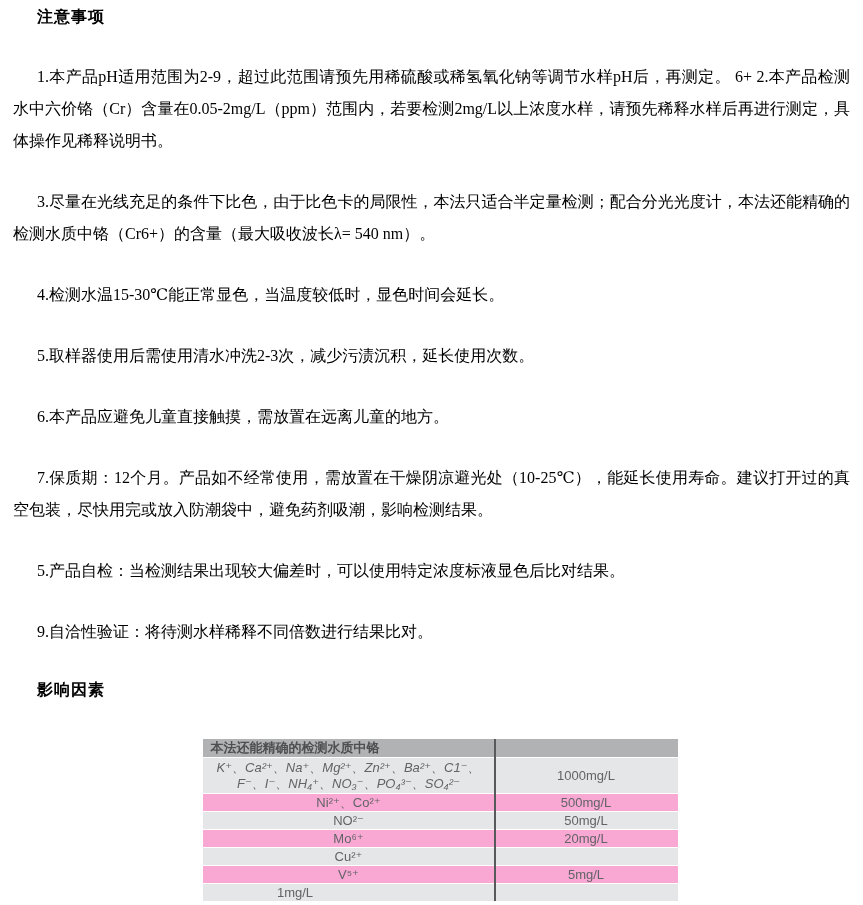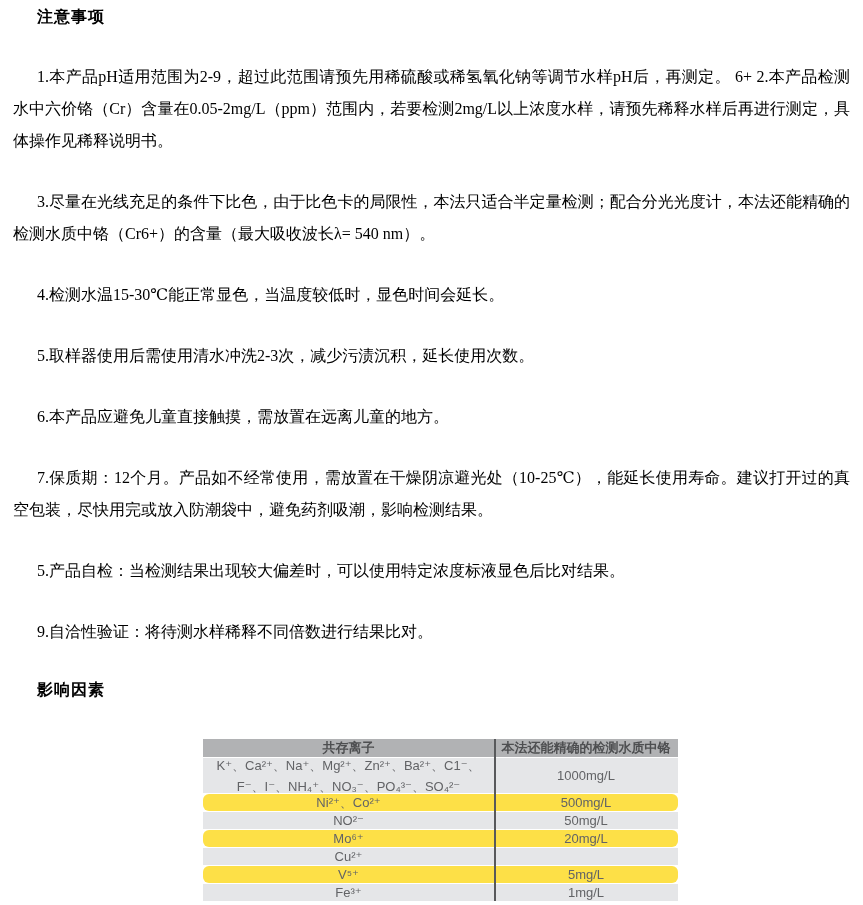--- a/index.html
+++ b/index.html
@@ -67,24 +67,25 @@
   }
   .t-body-row {
     height: 17px;
     font-size: 13px;
     color: #626366;
   }
   .t-body-row.tall {
     height: 35px;
   }
   .t-body-row.tall .t-cell-left {
-    line-height: 21px;
+    line-height: 16px;
+    font-style: italic;
   }
   .shade-light { background: #e5e6e8; }
-  .shade-dark  { background: #fde047; border-radius: 6px; }
+  .shade-dark  { background: #f9a8d4; }
   .col-divider {
     position: absolute;
     left: 291px;
     top: 0;
     bottom: 0;
     width: 2px;
     background: #58595b;
   }
 </style>
 </head>
@@ -103,21 +104,20 @@
     <p>7.保质期：12个月。产品如不经常使用，需放置在干燥阴凉避光处（10-25℃），能延长使用寿命。建议打开过的真空包装，尽快用完或放入防潮袋中，避免药剂吸潮，影响检测结果。</p>
     <p>5.产品自检：当检测结果出现较大偏差时，可以使用特定浓度标液显色后比对结果。</p>
     <p>9.自洽性验证：将待测水样稀释不同倍数进行结果比对。</p>
   </div>
 
   <h2 id="factors-title" class="section-heading">影响因素</h2>
 
   <div class="factors-table">
 
     <div class="t-row t-head">
-      <div class="t-cell-left">共存离子</div>
       <div class="t-cell-right">本法还能精确的检测水质中铬</div>
     </div>
 
     <div class="t-row t-body-row tall shade-light">
       <div class="t-cell-left">K⁺、Ca²⁺、Na⁺、Mg²⁺、Zn²⁺、Ba²⁺、C1⁻、F⁻、I⁻、NH₄⁺、NO₃⁻、PO₄³⁻、SO₄²⁻</div>
       <div class="t-cell-right">1000mg/L</div>
     </div>
 
     <div class="t-row t-body-row shade-dark">
       <div class="t-cell-left">Ni²⁺、Co²⁺</div>
@@ -137,20 +137,19 @@
     <div class="t-row t-body-row shade-light">
       <div class="t-cell-left">Cu²⁺</div>
     </div>
 
     <div class="t-row t-body-row shade-dark">
       <div class="t-cell-left">V⁵⁺</div>
       <div class="t-cell-right">5mg/L</div>
     </div>
 
     <div class="t-row t-body-row shade-light">
-      <div class="t-cell-left">Fe³⁺</div>
       <div class="t-cell-right">1mg/L</div>
     </div>
 
     <div class="col-divider"></div>
   </div>
 
 </div>
 
 </body></html>

